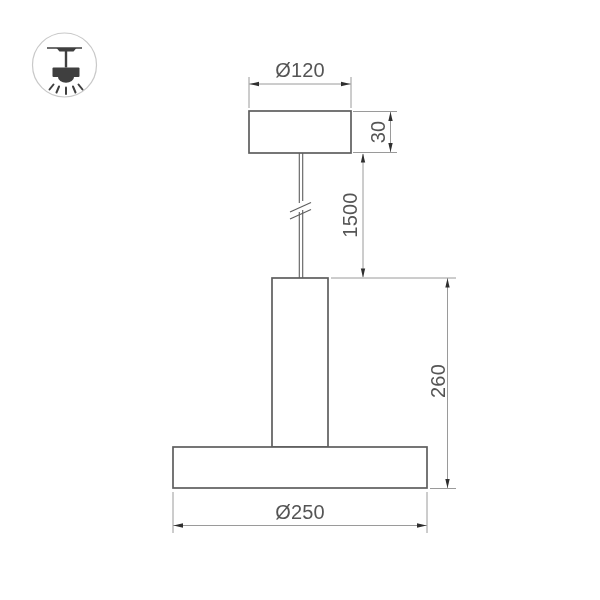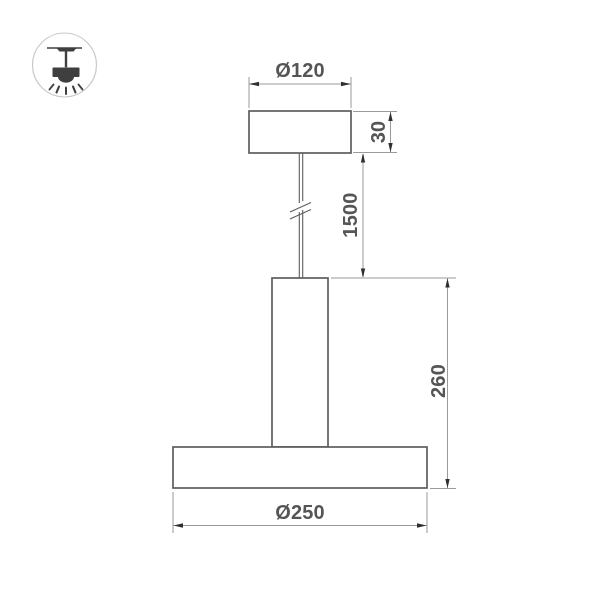--- a/index.html
+++ b/index.html
@@ -3,21 +3,20 @@
 <meta charset="utf-8">
 <style>
   html, body { margin: 0; padding: 0; background: #ffffff; }
   .canvas {
     position: relative;
     width: 491px;
     height: 600px;
     background: #ffffff;
     font-family: "Liberation Sans", sans-serif;
     overflow: hidden;
-    font-weight: bold;
   }
   svg { display: block; }
 
   
   .outline rect { fill: #ffffff; stroke-width: 1.7; }
   .outline line, .outline path { fill: none; stroke-width: 1.7; }
   .outline .cable line { stroke-width: 1.1; }
   .outline .cable .break-slash { stroke-width: 1.1; }
 
   

